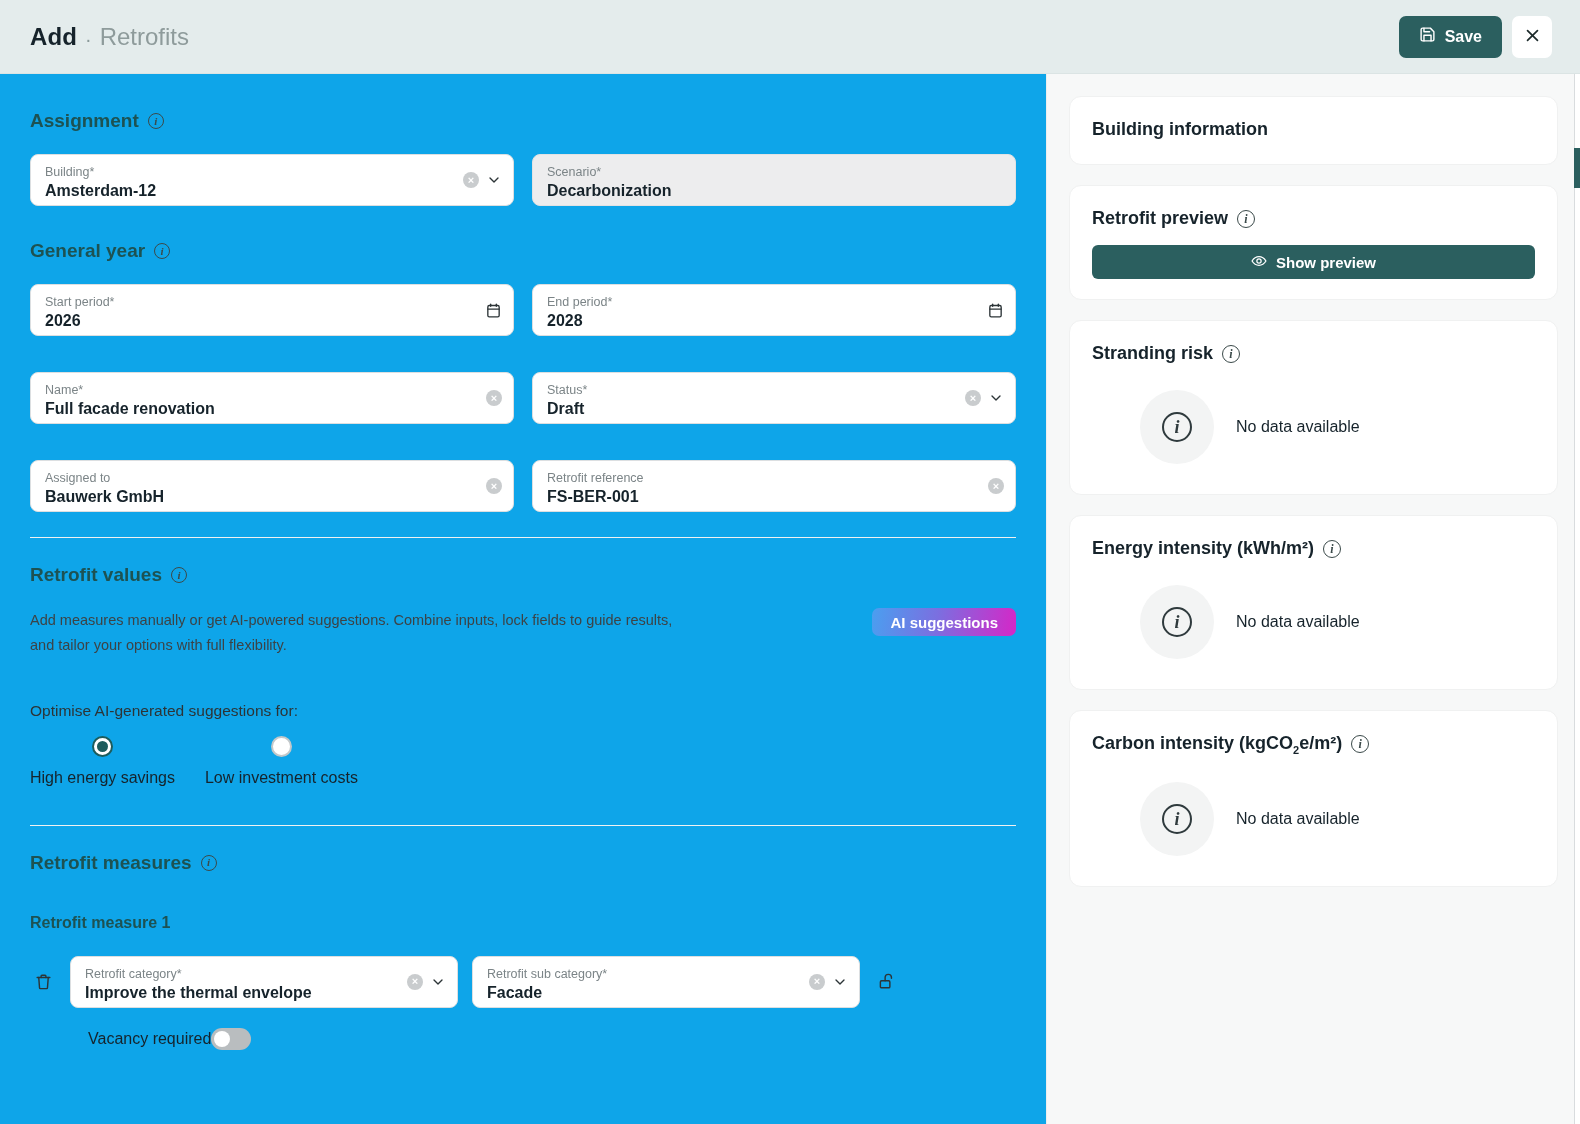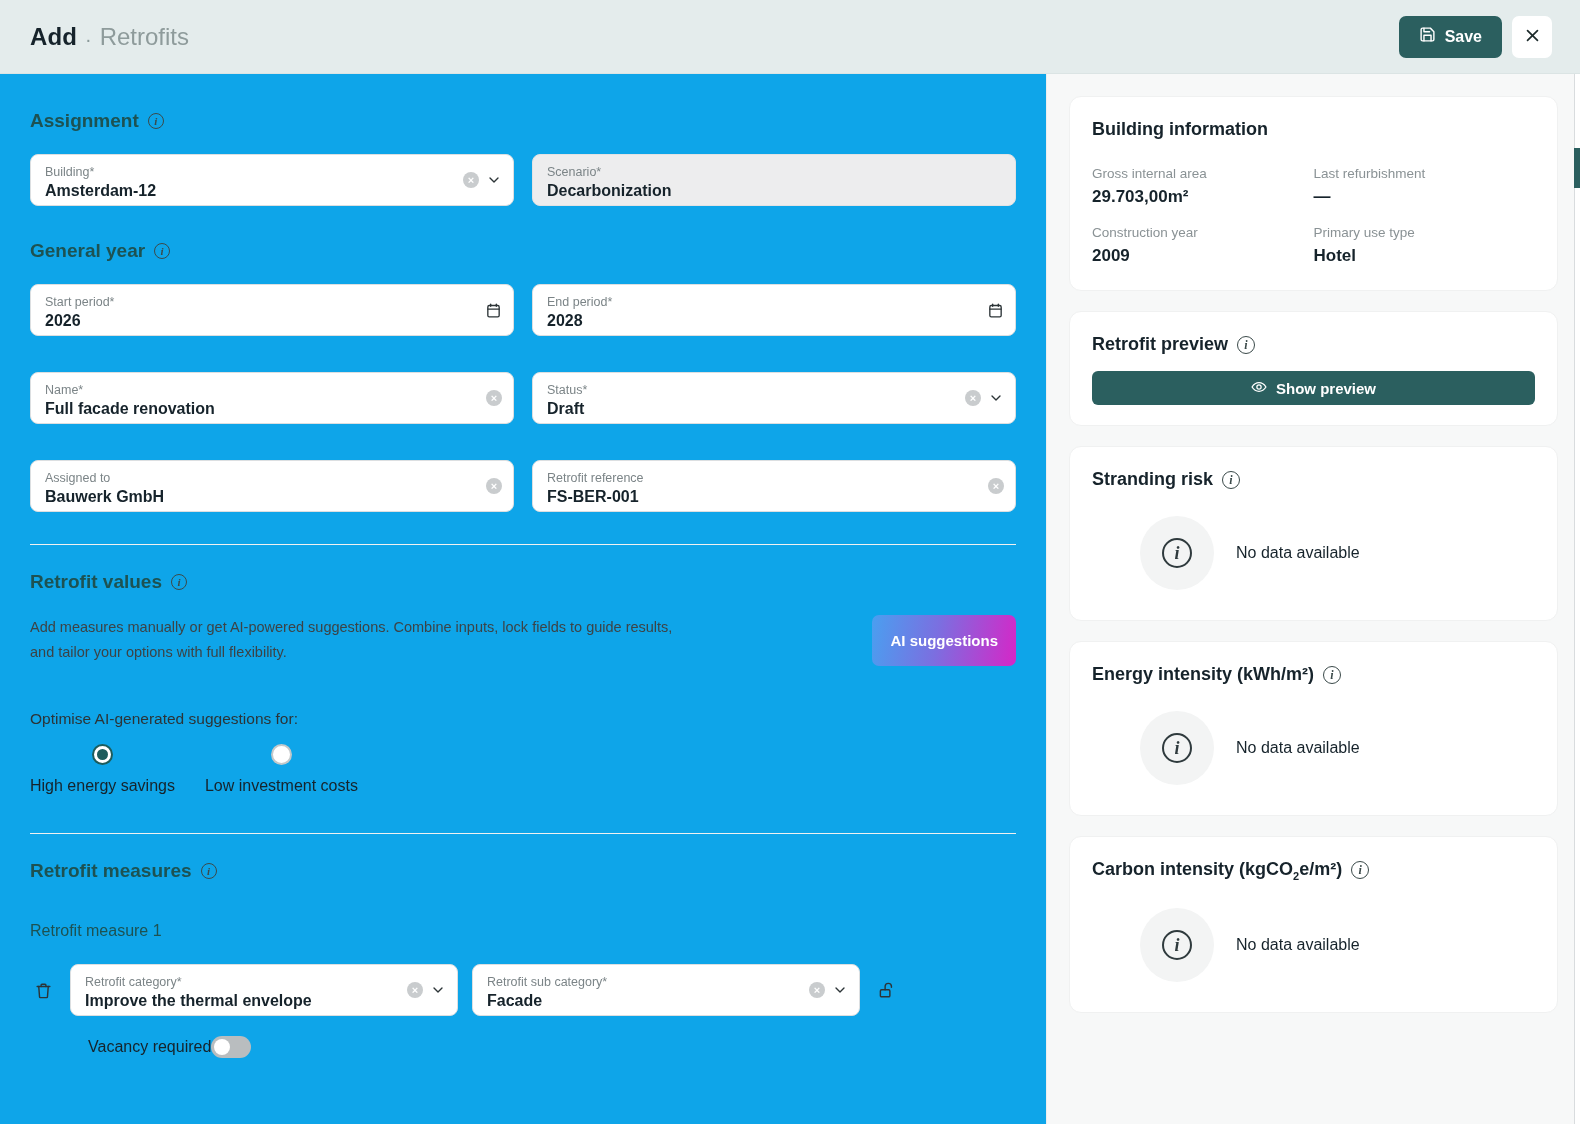--- a/index.html
+++ b/index.html
@@ -47,21 +47,21 @@
   }
   .info-i {
     width: 16px; height: 16px; border: 1.6px solid #3b4a4a; border-radius: 50%;
     display: inline-flex; align-items: center; justify-content: center;
     font-size: 11px; font-weight: 700; font-style: italic; color: #3b4a4a;
     font-family: "Liberation Serif", serif; line-height: 1;
   }
   .info-i.lg { width: 18px; height: 18px; font-size: 12px; }
 
   
-  .row { display: flex; gap: 18px; margin-bottom: 32px; border-radius: 7px; }
+  .row { display: flex; gap: 18px; margin-bottom: 25px; border-radius: 7px; }
   .field {
     position: relative; flex: 1; height: 52px; border: 1px solid #dcdfe1;
     border-radius: 8px; background: #fff; padding: 7px 12px 0 14px;
     display: flex; flex-direction: column; justify-content: center;
   }
   .field.disabled { background: #ededee; border-color: #e2e2e3; }
   .f-label { font-size: 12.5px; color: #7b8487; line-height: 1.25; margin-bottom: 1px; }
   .f-value { font-size: 16px; color: #16232b; font-weight: 600; line-height: 1.3; }
   .f-icons {
     position: absolute; right: 11px; top: 0; bottom: 0;
@@ -74,39 +74,39 @@
   }
   .ic-chev { cursor: pointer; display: flex; }
   .ic-cal { cursor: pointer; display: flex; }
 
   
   .divider { height: 1px; background: #f0f1f1; margin: 14px 0 26px 0; }
   .rv-row { display: flex; align-items: flex-start; justify-content: space-between; gap: 30px; }
   .rv-text { font-size: 14.5px; color: #3c4346; line-height: 1.72; max-width: 680px; }
   .btn-ai {
     background: linear-gradient(100deg,#4a9ff0 0%,#7b6fe0 45%,#d626c7 100%);
-    color: #fff; border: none; border-radius: 7px; height: 51px; padding: 0 18px;
+    color: #fff; border: none; border-radius: 7px; height: 28px; padding: 0 18px;
     font-size: 15px; font-weight: 700; cursor: pointer; white-space: nowrap;
     font-family: "Liberation Sans", sans-serif;
   }
   .opt-label { font-size: 15.5px; color: #2c3437; margin: 44px 0 16px 0; }
   .radios { display: flex; align-items: center; gap: 30px; }
   .radio { display: flex; align-items: center; gap: 12px; cursor: pointer; flex-direction: column; }
   .radio-dot {
     width: 21px; height: 21px; border-radius: 50%; border: 2px solid #c3c8ca;
     display: flex; align-items: center; justify-content: center; background: #fff;
   }
   .radio.on .radio-dot { border-color: #1d5c5c; }
   .radio.on .radio-dot::after {
     content: ""; width: 11px; height: 11px; border-radius: 50%; background: #1d5c5c;
   }
   .radio-txt { font-size: 16px; color: #16232b; }
 
   
-  .measure-title { font-size: 16px; font-weight: 400; color: #1d5252; margin-bottom: 24px; margin-top: 40px; }
+  .measure-title { font-size: 16px; font-weight: 700; color: #1d5252; margin-bottom: 24px; margin-top: 40px; }
   .measure-row { display: flex; align-items: center; gap: 14px; }
   .icon-btn {
     width: 26px; height: 26px; display: flex; align-items: center;
     justify-content: center; cursor: pointer; flex: 0 0 auto;
   }
   .measure-row .field { flex: 0 0 auto; }
   .field.cat { width: 388px; }
   .field.subcat { width: 388px; }
   .vac-row { display: flex; align-items: center; margin: 20px 0 0 58px; }
   .vac-label { font-size: 16px; color: #16232b; }
@@ -373,30 +373,20 @@
       <div class="vac-row">
         <span class="vac-label">Vacancy required</span>
         <span class="toggle"></span>
       </div>
     </div>
 
     <div class="side-col">
 
       <div class="card">
         <div class="card-title">Building information</div>
-        <div class="bi-grid">
-          <div class="bi-label">Gross internal area</div>
-          <div class="bi-label">Last refurbishment</div>
-          <div class="bi-value">29.703,00m²</div>
-          <div class="bi-value">—</div>
-          <div class="bi-label">Construction year</div>
-          <div class="bi-label">Primary use type</div>
-          <div class="bi-value last">2009</div>
-          <div class="bi-value last">Hotel</div>
-        </div>
       </div>
 
       <div class="card" style="padding-bottom:20px;">
         <div class="card-title">
           <span>Retrofit preview</span>
           <span class="info-i lg">i</span>
         </div>
         <button class="btn-preview">
           <span>
             <svg width="16" height="16" viewBox="0 0 24 24" fill="none" stroke="#fff" stroke-width="1.9">

